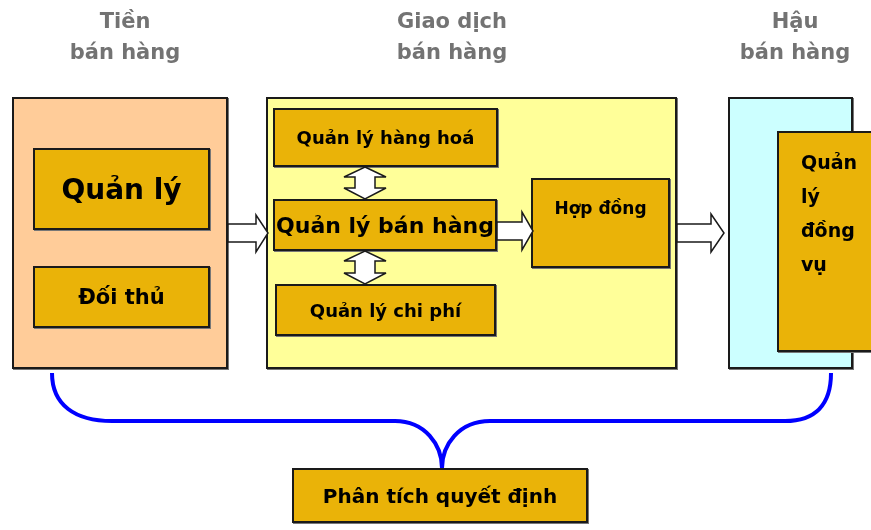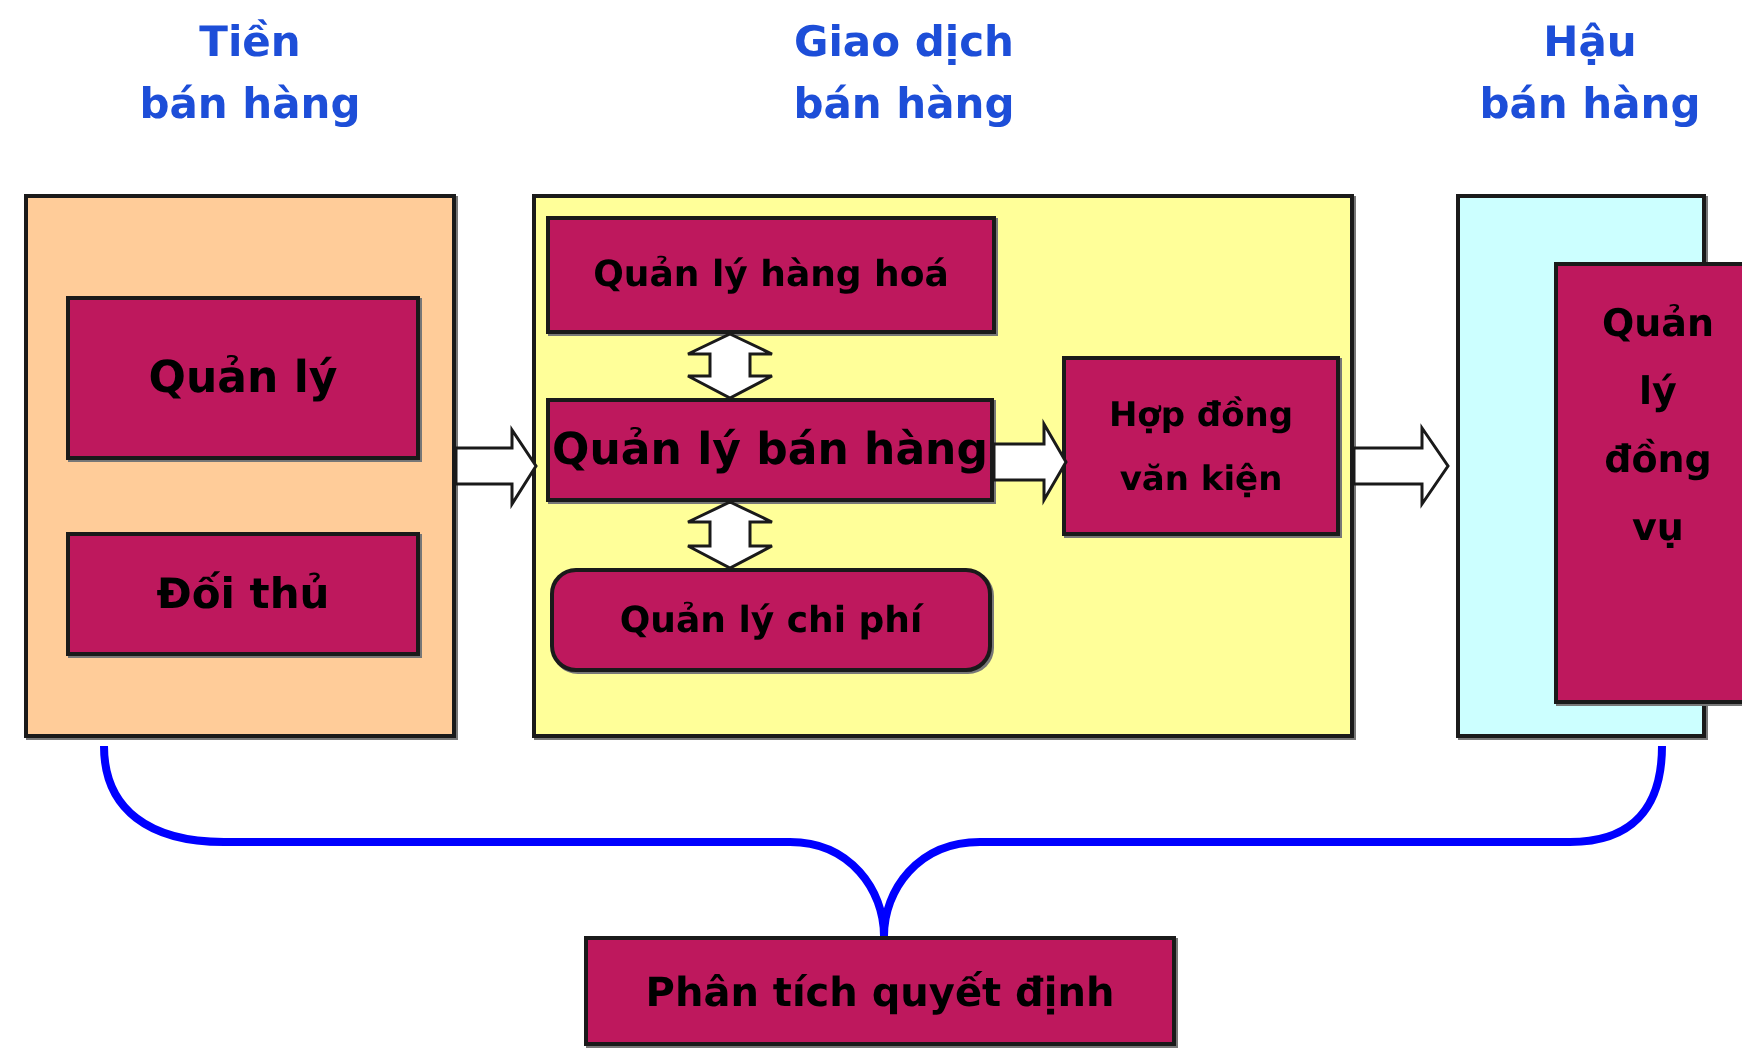--- a/index.html
+++ b/index.html
@@ -1,24 +1,24 @@
 <!DOCTYPE html>
 <html><head>
 <meta charset="utf-8">
 <style>
   html, body { margin:0; padding:0; background:#ffffff; }
   body { width:871px; height:530px; position:relative; overflow:hidden;
          font-family:"DejaVu Sans", sans-serif; }
-  .hdr { position:absolute; color:#1d4ed8; font-weight:bold; font-size:21px;
+  .hdr { position:absolute; color:#737373; font-weight:bold; font-size:21px;
          text-align:center; line-height:31px; }
   .panel { position:absolute; border:2px solid #1a1a1a; box-sizing:border-box;
            box-shadow:1px 1px 0 #777; }
-  .box { position:absolute; background:#be185d; border:2px solid #1a1a1a; box-sizing:border-box;
+  .box { position:absolute; background:#eab308; border:2px solid #1a1a1a; box-sizing:border-box;
          box-shadow:1px 1px 0 #777;
-         display:flex; align-items:center; justify-content:center; text-align:center;
+         display:flex; align-items:center; justify-content:center; 
          font-weight:bold; color:#000; }
   .box span { display:block; }
   svg { position:absolute; left:0; top:0; }
 </style>
 </head>
 <body>
 
 <div class="hdr" style="left:30px; top:6px; width:190px;">
   <span>Tiền</span><br>
   <span>bán hàng</span>
@@ -29,44 +29,43 @@
 </div>
 <div class="hdr" style="left:700px; top:6px; width:190px;">
   <span>Hậu</span><br>
   <span>bán hàng</span>
 </div>
 
 <div class="panel" style="left:12px; top:97px; width:216px; height:272px; background:#FFCC99;"></div>
 <div class="panel" style="left:266px; top:97px; width:411px; height:272px; background:#FFFF99;"></div>
 <div class="panel" style="left:728px; top:97px; width:125px; height:272px; background:#CCFFFF;"></div>
 
-<div class="box" style="left:33px; top:148px; width:177px; height:82px; font-size:22px; line-height:33px;">
+<div class="box" style="left:33px; top:148px; width:177px; height:82px; font-size:28px; line-height:33px;">
   <div>
     <span>Quản lý</span>
   </div>
 </div>
 <div class="box" style="left:33px; top:266px; width:177px; height:62px; font-size:21px; line-height:33px;">
   <div>
     <span>Đối thủ</span>
   </div>
 </div>
 
 <div class="box" style="left:273px; top:108px; width:225px; height:59px; font-size:18px;">
   <span>Quản lý hàng hoá</span>
 </div>
 <div class="box" style="left:273px; top:199px; width:224px; height:52px; font-size:22px;">
   <span>Quản lý bán hàng</span>
 </div>
-<div class="box" style="left:275px; top:284px; width:221px; height:52px; font-size:18px;border-radius:13px;">
+<div class="box" style="left:275px; top:284px; width:221px; height:52px; font-size:18px;">
   <span>Quản lý chi phí</span>
 </div>
 <div class="box" style="left:531px; top:178px; width:139px; height:90px; font-size:17px; line-height:32px; align-items:flex-start; padding-top:12px;">
   <div>
     <span>Hợp đồng</span>
-    <span>văn kiện</span>
   </div>
 </div>
 
 <div class="box" style="left:739px; top:131px; width:104px; height:221px; font-size:19px; line-height:34px; align-items:flex-start; padding-top:12px;margin-left:38px;">
   <div>
     <span>Quản</span>
     <span>lý</span>
     <span>đồng</span>
     <span>vụ</span>
   </div>

